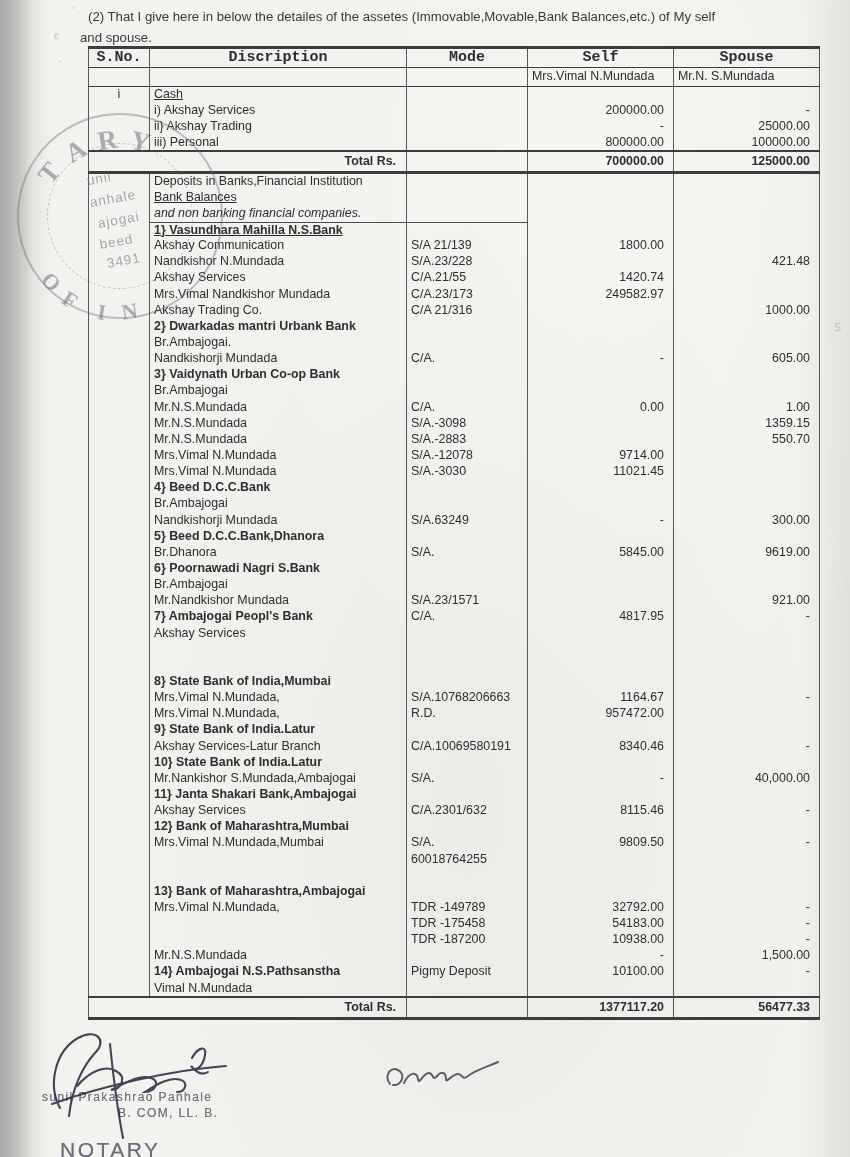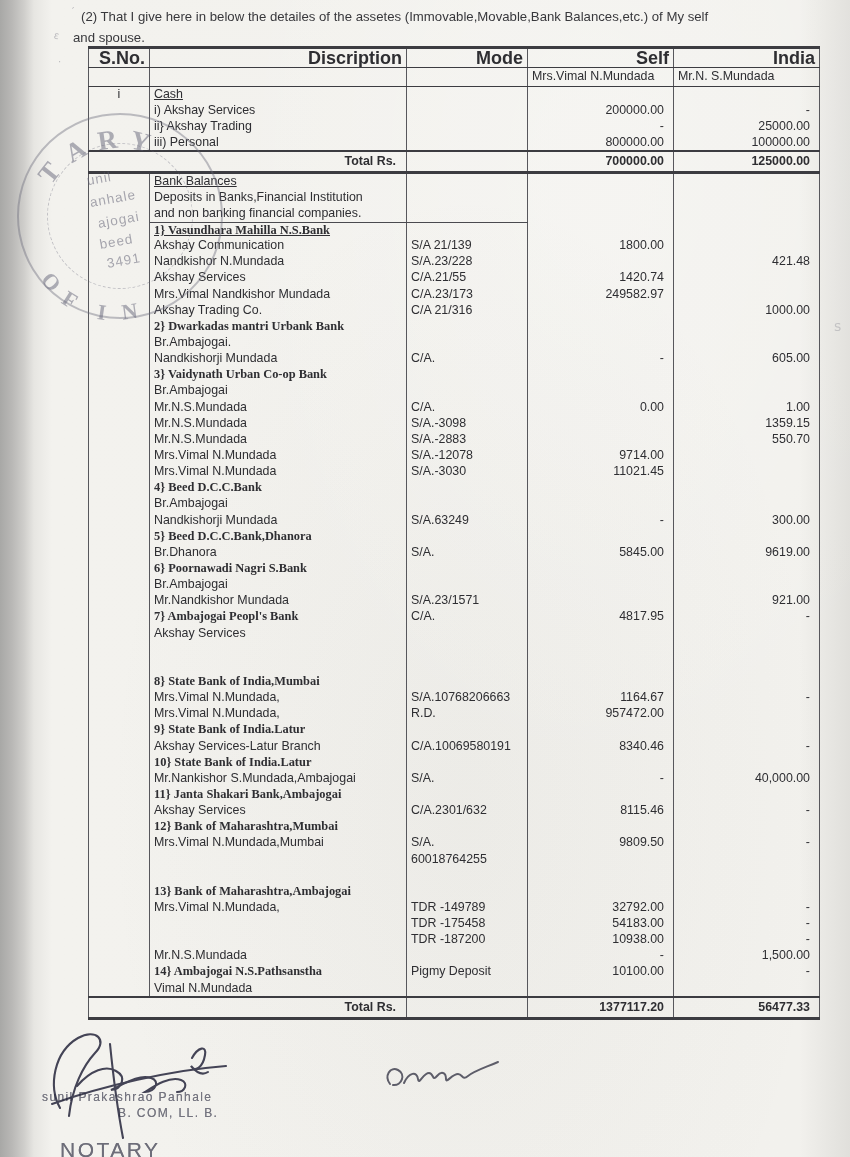--- a/index.html
+++ b/index.html
@@ -2,38 +2,38 @@
 <html><head>
 <meta charset="utf-8">
 <style>
   html,body{margin:0;padding:0;}
   body{width:850px;height:1157px;background:#dcdbd7;font-family:"Liberation Sans",sans-serif;}
   .scan{position:relative;width:850px;height:1157px;overflow:hidden;color:#2e2e32;
     background:
       radial-gradient(ellipse at 70% 15%, rgba(255,255,255,.25), transparent 45%),
       radial-gradient(ellipse at 55% 70%, rgba(120,120,110,.05), transparent 55%),
       linear-gradient(90deg,#a8a8a6 0px,#b9b8b6 12px,#cfcecb 24px,#e7e6e2 34px,#f3f2ee 52px,#f2f1ed 94%,#e0dfdb 100%);}
-  .intro{position:absolute;left:81px;top:6px;width:720px;font-size:13.2px;line-height:21px;color:#38383c;}
+  .intro{position:absolute;left:88px;top:6px;width:720px;font-size:13.2px;line-height:21px;color:#38383c;}
   .intro .l2{margin-left:-8px;}
 
   
   table.assets{position:absolute;left:88px;top:46px;width:731px;border-collapse:collapse;table-layout:fixed;
     font-family:"Liberation Sans",sans-serif;font-size:12.4px;color:#2e2e32;border:1.6px solid #46464b;}
   .assets th,.assets td{border-left:1px solid #57575c;border-right:1px solid #57575c;
     padding:0 4px;vertical-align:top;overflow:hidden;white-space:nowrap;line-height:15.4px;}
   tr.head th{border-top:3px solid #3c3c41;border-bottom:1.6px solid #3c3c41;font-weight:bold;
-    text-align:right;font-size:18px;height:18px;line-height:18px;}
+    text-align:center;font-size:15px;height:18px;line-height:18px;font-family:Liberation Mono, monospace;}
   tr.subhead td{border-bottom:1.6px solid #3c3c41;height:18px;line-height:17px;text-align:left;}
   tbody tr{height:16.15px;}
   td.c-sno{text-align:center;}
   td.c-self,td.c-spouse{text-align:right;padding-right:9px;}
   tr.total td{border-top:2px solid #3c3c41;border-bottom:3px solid #3c3c41;font-weight:bold;height:19px;line-height:18px;padding-left:43px;}
   td.total-label{text-align:right;padding-right:10px;}
-  tr.sep td.c-desc,tr.sep td.c-mode{border-bottom:1.2px solid #4a4a4f;}
-  td.b{font-weight:bold;font-family:Liberation Serif, serif;}
+  tr.sep td.c-desc,tr.sep td.c-mode{border-bottom:1.2px solid #4a4a4f;font-style:italic;}
+  td.b{font-weight:bold;}
   .ul{text-decoration:underline;}
 
   
   .stamp-round{position:absolute;left:14px;top:110px;width:212px;height:212px;transform:rotate(-10deg);
     opacity:.85;pointer-events:none;z-index:5;}
   .st-c1{position:absolute;inset:3px;border:2.6px solid rgba(104,104,122,.48);border-radius:50%;}
   .st-c2{position:absolute;inset:33px;border:1.6px dashed rgba(104,104,122,.4);border-radius:50%;}
   .st-arc span{position:absolute;font-weight:bold;color:rgba(90,90,112,.55);font-family:"Liberation Serif",serif;}
   .st-arc-top span{font-size:27px;}
   .st-arc-bot span{font-size:22px;}
@@ -73,21 +73,21 @@
         <col style="width:121px">
       <col style="width:146px">
         <col style="width:146px">
     </colgroup>
     <thead>
       <tr class="head">
         <th>S.No.</th>
         <th>Discription</th>
         <th>Mode</th>
         <th>Self</th>
-        <th>India</th>
+        <th>Spouse</th>
       </tr>
       <tr class="subhead">
         <td></td>
         <td></td>
         <td></td>
         <td>Mrs.Vimal N.Mundada</td>
         <td>Mr.N. S.Mundada</td>
       </tr>
     </thead>
     <tbody>
@@ -120,28 +120,28 @@
           <td class="c-spouse">100000.00</td>
         </tr>
         <tr class="total">
           <td class="c-desc total-label" colspan="2">Total Rs.</td>
           <td class="c-mode">&nbsp;</td>
           <td class="c-self">700000.00</td>
           <td class="c-spouse">125000.00</td>
         </tr>
         <tr>
           <td class="c-sno">&nbsp;</td>
+          <td class="c-desc"><span>Deposits in Banks,Financial Institution</span></td>
+          <td class="c-mode">&nbsp;</td>
+          <td class="c-self">&nbsp;</td>
+          <td class="c-spouse">&nbsp;</td>
+        </tr>
+        <tr>
+          <td class="c-sno">&nbsp;</td>
           <td class="c-desc"><span class="ul">Bank Balances</span></td>
-          <td class="c-mode">&nbsp;</td>
-          <td class="c-self">&nbsp;</td>
-          <td class="c-spouse">&nbsp;</td>
-        </tr>
-        <tr>
-          <td class="c-sno">&nbsp;</td>
-          <td class="c-desc"><span>Deposits in Banks,Financial Institution</span></td>
           <td class="c-mode">&nbsp;</td>
           <td class="c-self">&nbsp;</td>
           <td class="c-spouse">&nbsp;</td>
         </tr>
         <tr class="sep">
           <td class="c-sno">&nbsp;</td>
           <td class="c-desc"><span>and non banking financial companies.</span></td>
           <td class="c-mode">&nbsp;</td>
           <td class="c-self">&nbsp;</td>
           <td class="c-spouse">&nbsp;</td>

